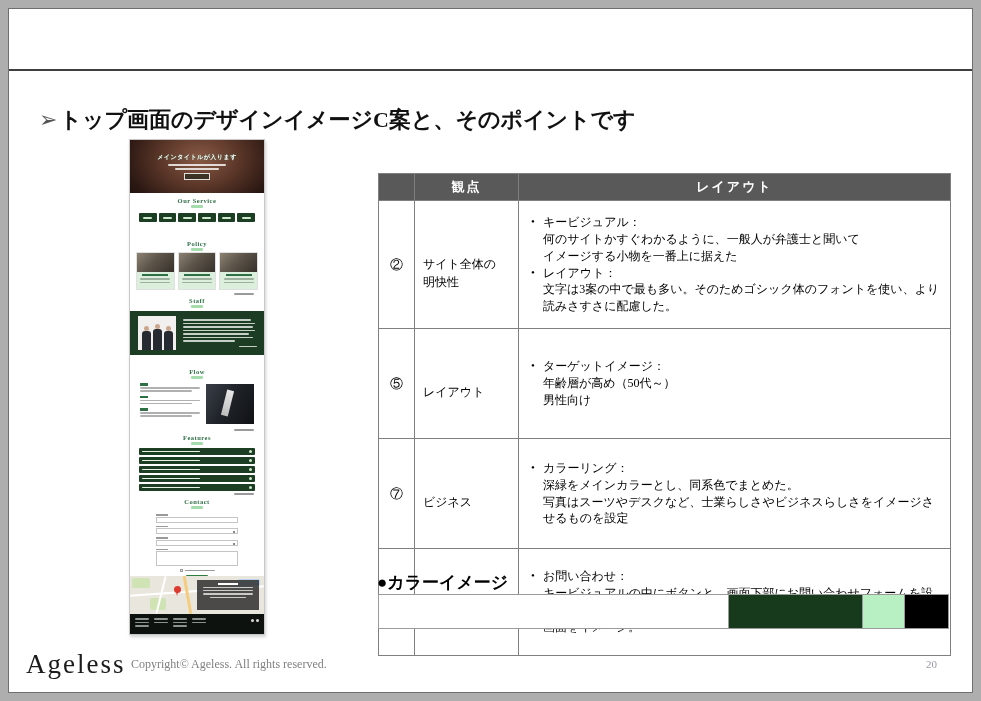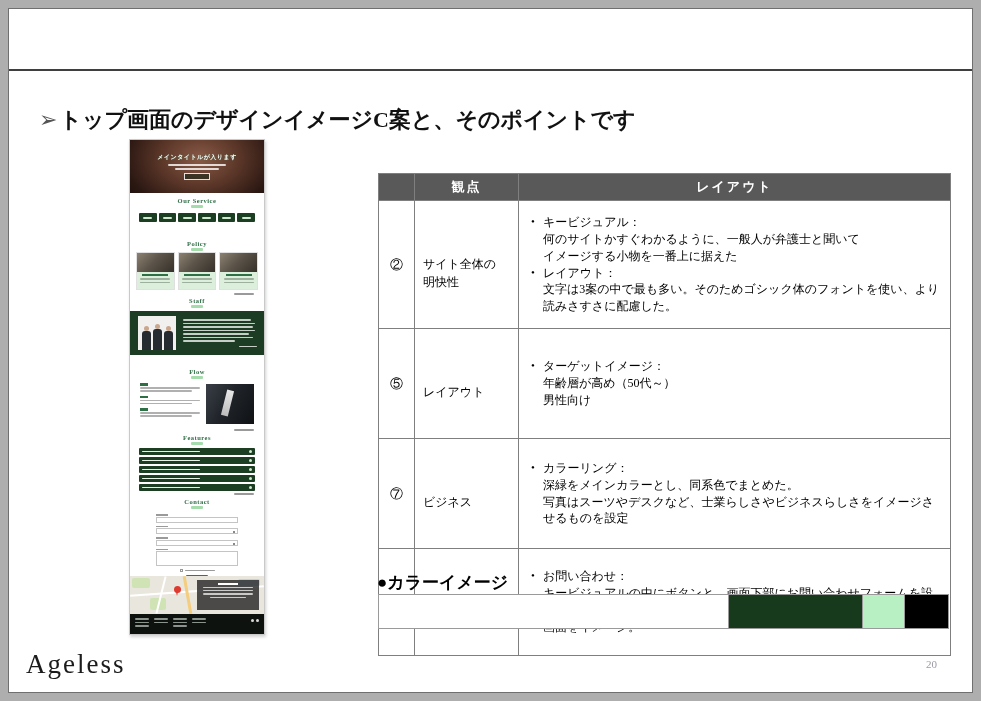--- a/index.html
+++ b/index.html
@@ -417,14 +417,15 @@
 
   <div class="color-heading">●カラーイメージ</div>
   <div class="color-bar" id="color-bar">
       <div class="swatch" style="width: 61.5%; background: rgb(255, 255, 255);"></div>
       <div class="swatch" style="width: 23.5%; background: rgb(24, 58, 28);"></div>
       <div class="swatch" style="width: 7.5%; background: rgb(185, 240, 195);"></div>
       <div class="swatch" style="width: 7.5%; background: rgb(0, 0, 0);"></div>
     </div>
 
   <div class="logo">Ageless</div>
+  <div class="copyright">Copyright© Ageless. All rights reserved.</div>
   <div class="page-number">20</div>
 </div>
 
 </body></html>

